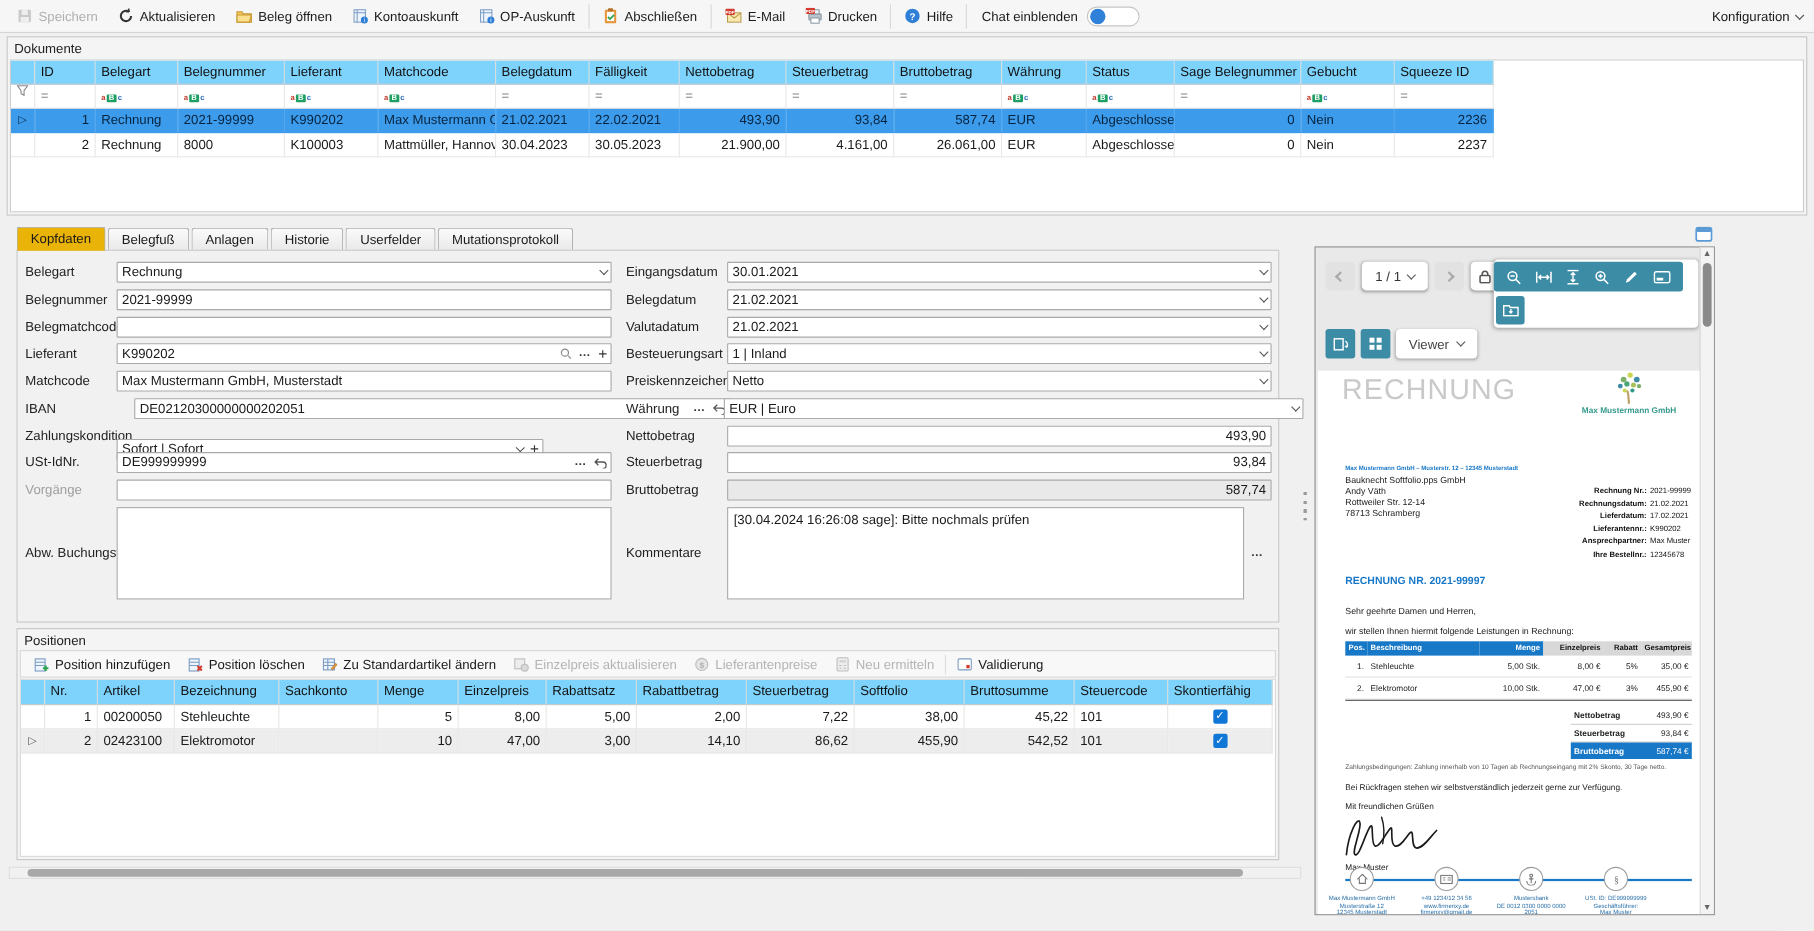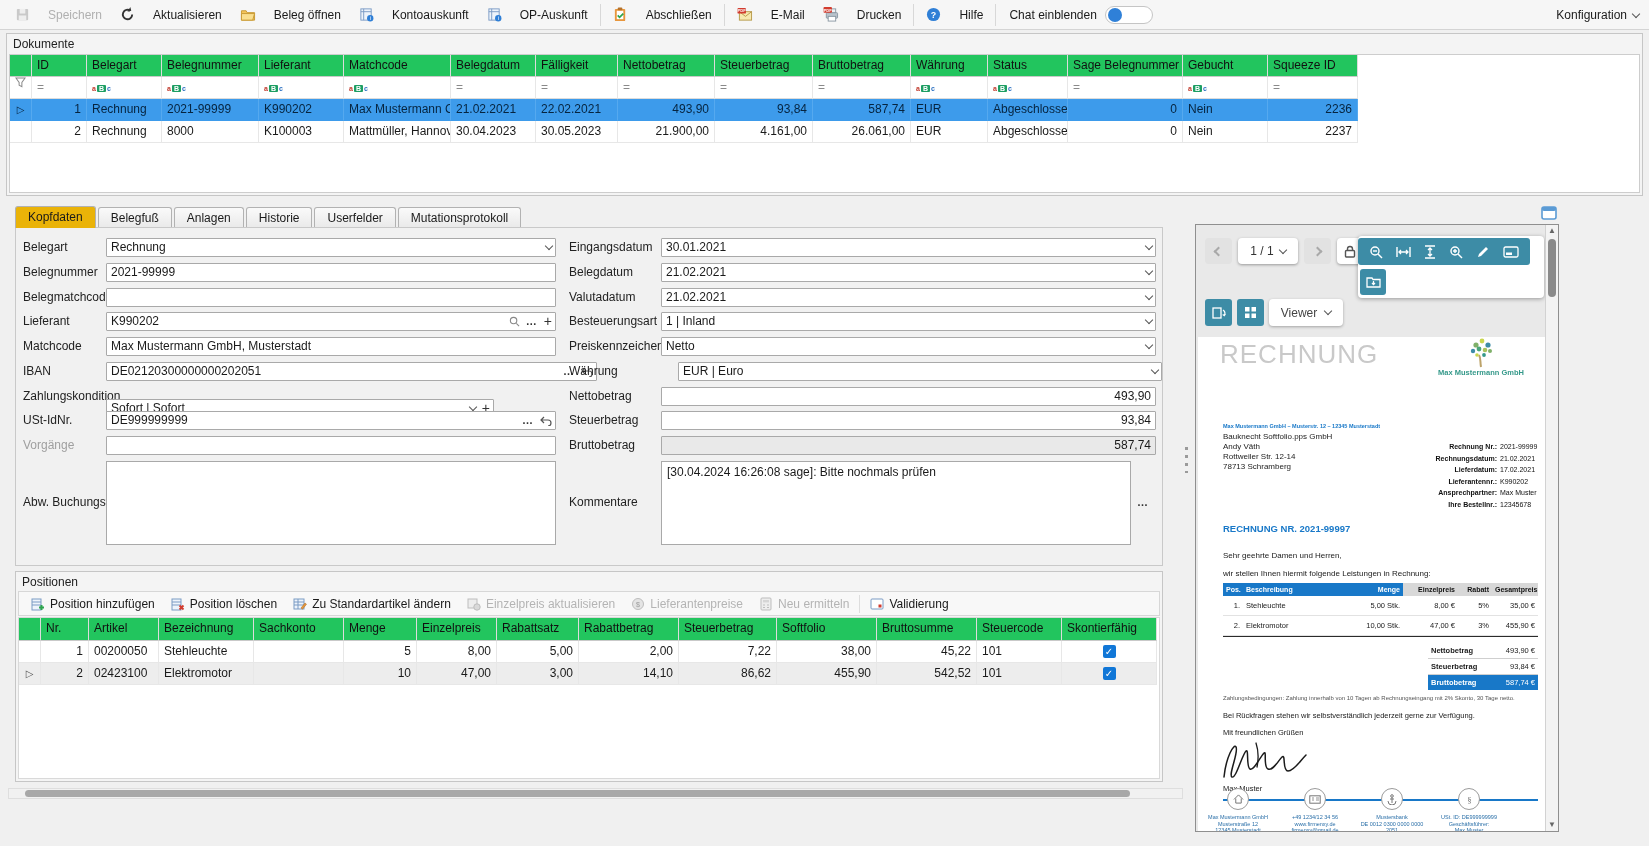--- a/index.html
+++ b/index.html
@@ -1,38 +1,38 @@
 <!DOCTYPE html>
 <html><head>
 <meta charset="utf-8">
 <style>
   html,body{margin:0;padding:0;background:#e8e8e8;}
   *{box-sizing:border-box;}
   .app{position:relative;width:1649px;height:846px;background:#f0f0f0;font-family:"Liberation Sans",sans-serif;font-size:12px;color:#1a1a1a;overflow:hidden;}
 
   
   .toolbar{position:absolute;left:0;top:0;width:1649px;height:30px;background:#f6f6f6;border-bottom:1px solid #d4d4d4;display:flex;align-items:center;padding-left:6px;}
-  .tbtn{display:flex;align-items:center;gap:18px;padding:0 9px;height:28px;cursor:default;white-space:nowrap;}
+  .tbtn{display:flex;align-items:center;gap:5px;padding:0 9px;height:28px;cursor:default;white-space:nowrap;}
   .tbtn.disabled{color:#b0b0b0;}
   .tsep{width:1px;height:22px;background:#d8d8d8;margin:0 3px;}
   .chatwrap{display:flex;align-items:center;gap:8px;padding:0 10px;}
   .toggle{width:48px;height:18px;border:1px solid #c5c5c5;border-radius:9px;background:#fff;position:relative;}
   .toggle .knob{position:absolute;left:2px;top:1px;width:14px;height:14px;border-radius:50%;background:#2f80d8;}
   .konfig{position:absolute;right:10px;top:0;height:30px;display:flex;align-items:center;gap:6px;}
   .chev{width:6px;height:6px;border-right:1.5px solid #555;border-bottom:1.5px solid #555;transform:rotate(45deg);display:inline-block;margin-top:-3px;}
 
   
   .gpanel{position:absolute;border:1px solid #c6c6c6;background:#f4f4f4;}
   .gtitle{position:absolute;left:6px;top:3px;font-size:12px;color:#222;}
 
   
   .gridbox{position:absolute;background:#fff;border:1px solid #cdcdcd;overflow:hidden;}
   .grow{display:flex;height:22px;}
   .gcell{height:100%;padding:0 5px;line-height:21px;font-size:12px;overflow:hidden;white-space:nowrap;border-right:1px solid #e7e7e7;border-bottom:1px solid #e7e7e7;}
-  .ghead .gcell{background:#22c55e;border-right:1px solid #dcdcdc;border-bottom:1px solid #c9c9c9;color:#111;}
+  .ghead .gcell{background:#7dd3fc;border-right:1px solid #dcdcdc;border-bottom:1px solid #c9c9c9;color:#111;}
   .gfilter .gcell{border-bottom:1px solid #dcdcdc;color:#8a8a8a;}
   .al-r{text-align:right;} .al-c{text-align:center;}
   .grow.sel .gcell{background:#3d9beb;border-right-color:#55a9ef;border-bottom-color:#3d9beb;color:#06243f;}
   .grow.focusrow .gcell{background:#ededed;}
   .marker{color:#555;font-size:10px;}
   .abc i{font-style:normal;font-size:7px;font-weight:bold;color:#c0392b;}
   .abc b{font-size:7px;background:#1d9e63;color:#fff;padding:0 2px;border-radius:1px;margin:0 1px;}
   .abc .c2{color:#2a6fc0;}
   .cbx{width:13px;height:13px;background:#1177d7;border-radius:2px;color:#fff;font-size:10px;line-height:13px;text-align:center;margin:4px auto 0 auto;}
 
@@ -358,21 +358,21 @@
         <span class="plus">+</span>
       </span>
     </div>
 
     <div class="flabel" style="left:7px;top:109px;">Matchcode</div>
     <div class="fld" style="left:90px;top:109px;width:450px;">
         <span class="val">Max Mustermann GmbH, Musterstadt</span>
       </div>
 
     <div class="flabel" style="left:7px;top:134px;">IBAN</div>
-    <div class="fld" style="left:90px;top:134px;width:491px;">
+    <div class="fld" style="left:106px;top:134px;width:542px;">
         <span class="val">DE02120300000000202051</span>
       <span class="ficons">
           <span class="dots">…</span>
       <span>
             <svg width="12" height="10" viewBox="0 0 12 10">
               <path d="M4 1L1 4l3 3M1 4h7a3 3 0 0 1 0 6" fill="none" stroke="#555" stroke-width="1.2"></path>
             </svg>
           </span>
         </span>
     </div>
@@ -441,21 +441,21 @@
 
     <div class="flabel" style="left:553px;top:109px;">Preiskennzeichen</div>
     <div class="fld" style="left:645px;top:109px;width:495px;">
         <span class="val">Netto</span>
         <span class="ficons">
           <span class="chev"></span>
         </span>
       </div>
 
     <div class="flabel" style="left:553px;top:134px;">Währung</div>
-    <div class="fld" style="left:662px;top:134px;width:484px;">
+    <div class="fld" style="left:642px;top:134px;width:527px;">
         <span class="val">EUR | Euro</span>
         <span class="ficons">
           <span class="chev"></span>
         </span>
       </div>
 
     <div class="flabel" style="left:553px;top:159px;">Nettobetrag</div>
     <div class="fld num" style="left:645px;top:159px;width:495px;">
         <span class="val">493,90</span>
       </div>

